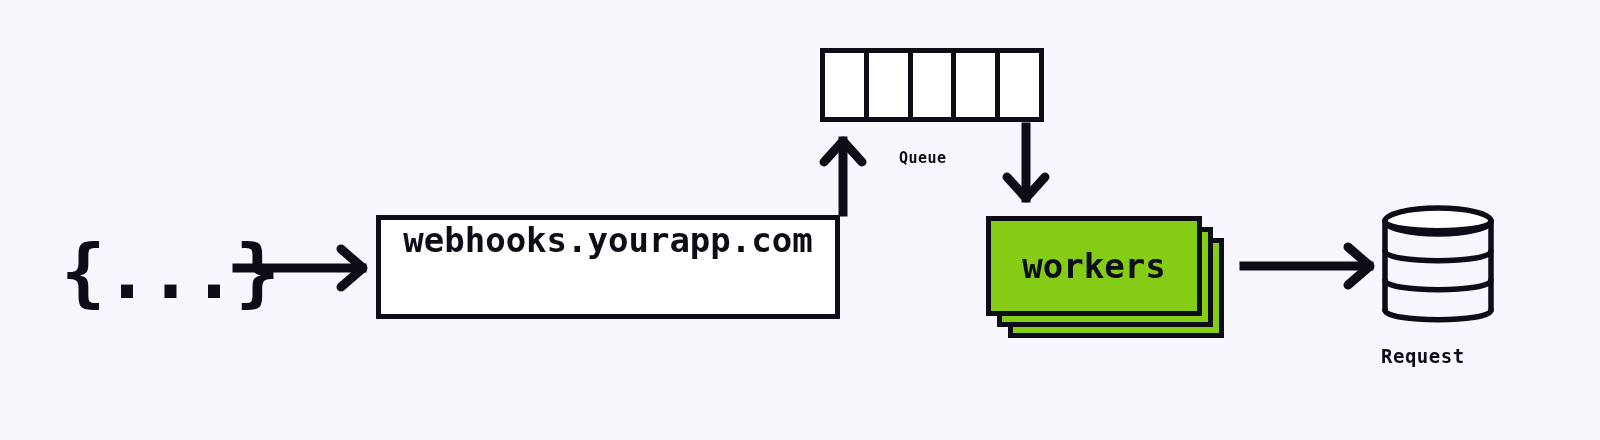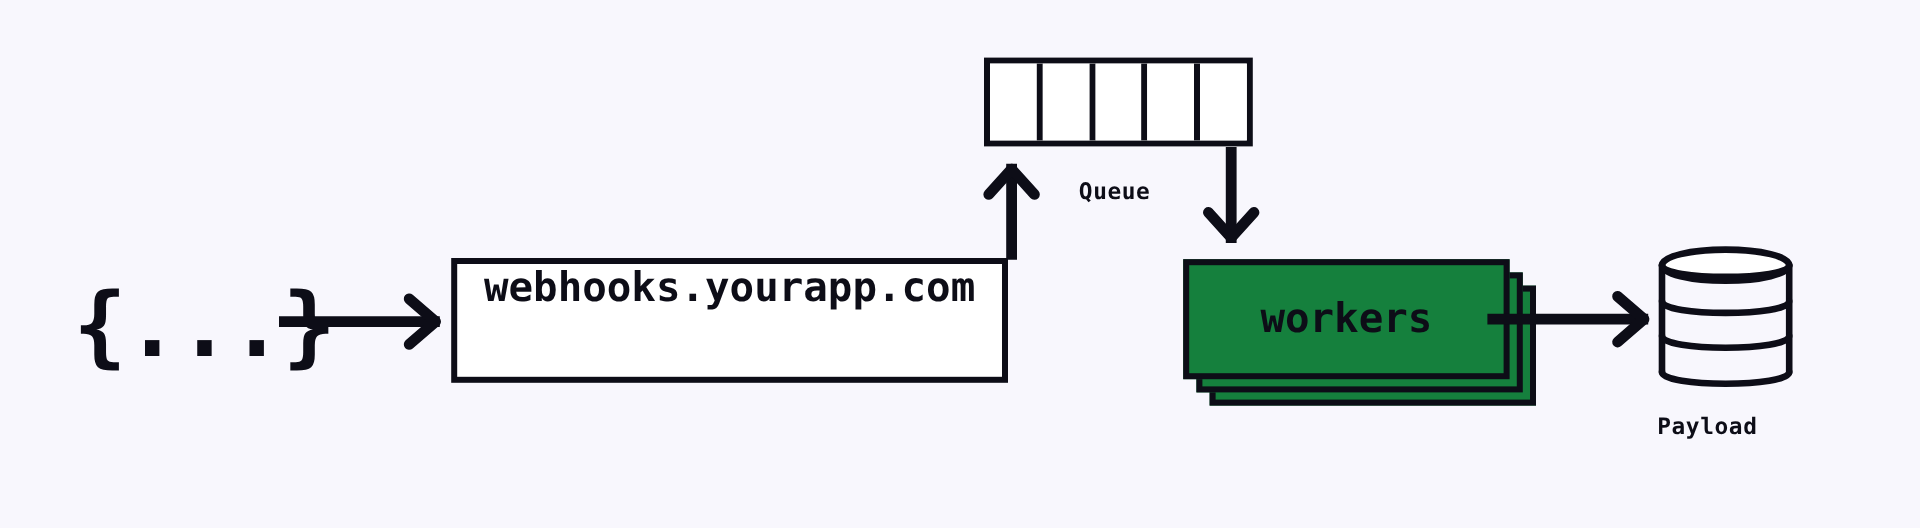--- a/index.html
+++ b/index.html
@@ -58,21 +58,21 @@
     left: 63px;
     top: 344px;
   }
   #database-caption {
     left: 1381px;
     top: 345px;
   }
   #queue-caption {
     left: 899px;
     top: 149px;
-    font-size: 19px;
+    font-size: 15px;
   }
 
   
   #webhooks-node {
     left: 376px;
     top: 215px;
     width: 464px;
     height: 104px;
     box-sizing: border-box;
     background: #ffffff;
@@ -114,23 +114,23 @@
   
   #workers-node {
     left: 986px;
     top: 216px;
     width: 250px;
     height: 125px;
   }
   .worker-card {
     position: absolute;
     box-sizing: border-box;
-    width: 272px;
+    width: 216px;
     height: 100px;
-    background: #15803d;
+    background: #84cc16;
     border: 5px solid #0d0d17;
   }
   #worker-card-back {
     left: 22px;
     top: 22px;
   }
   #worker-card-mid {
     left: 11px;
     top: 11px;
   }
@@ -209,21 +209,21 @@
         <path d="M7 18 C 7 31, 113 31, 113 18"></path>
 
         <path d="M7 48 C 7 61, 113 61, 113 48"></path>
 
         <path d="M7 77 C 7 90, 113 90, 113 77"></path>
 
         <path d="M7 107 C 7 120, 113 120, 113 107"></path>
       </g>
     </svg>
   </div>
-  <div class="caption" id="database-caption">Payload</div>
+  <div class="caption" id="database-caption">Request</div>
 
   <svg id="arrow-layer" viewBox="0 0 1600 440">
     <g fill="none" stroke="#0d0d17" stroke-width="9" stroke-linecap="square" stroke-linejoin="miter">
 
       <g>
         <path d="M237 268 L362 268"></path>
         <path d="M341 249 L363 268 L341 287" stroke-linecap="round" stroke-linejoin="round"></path>
       </g>
 
       <g>

